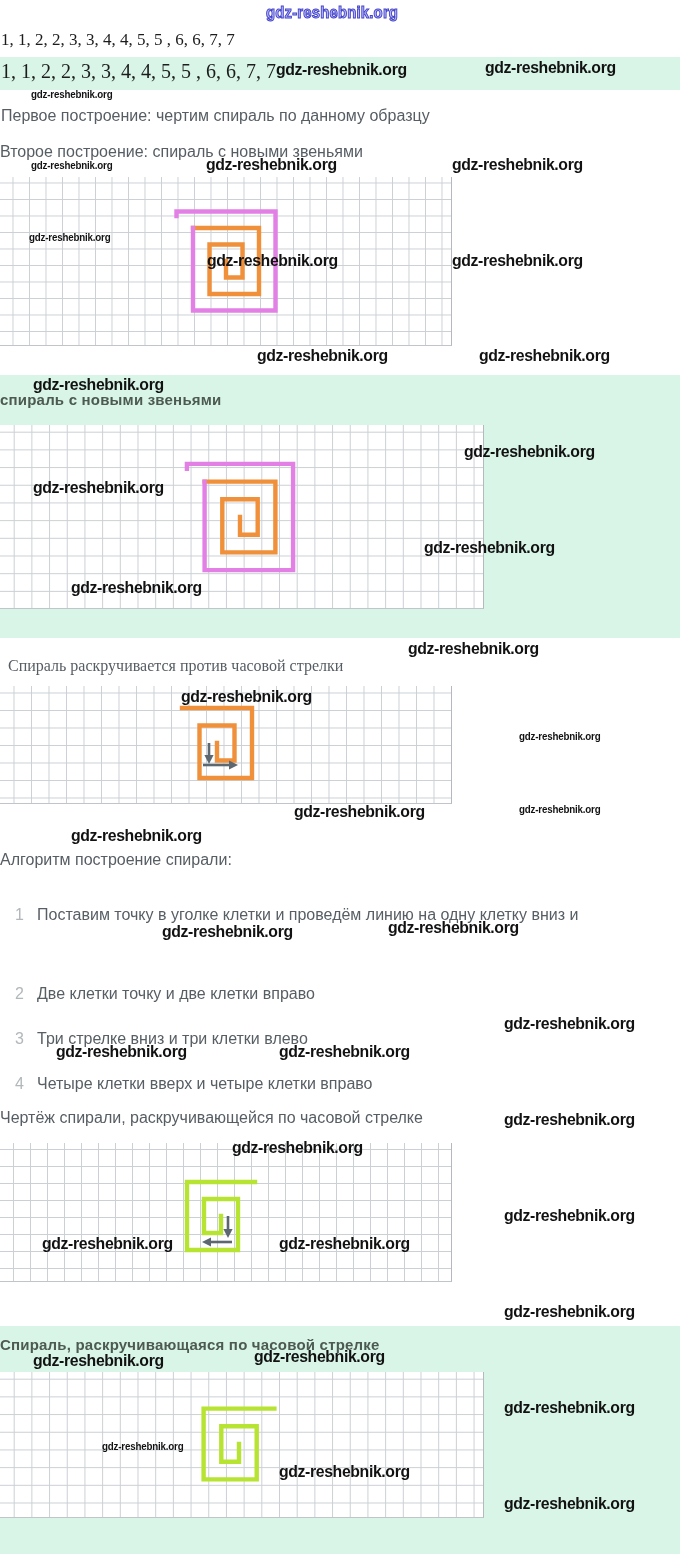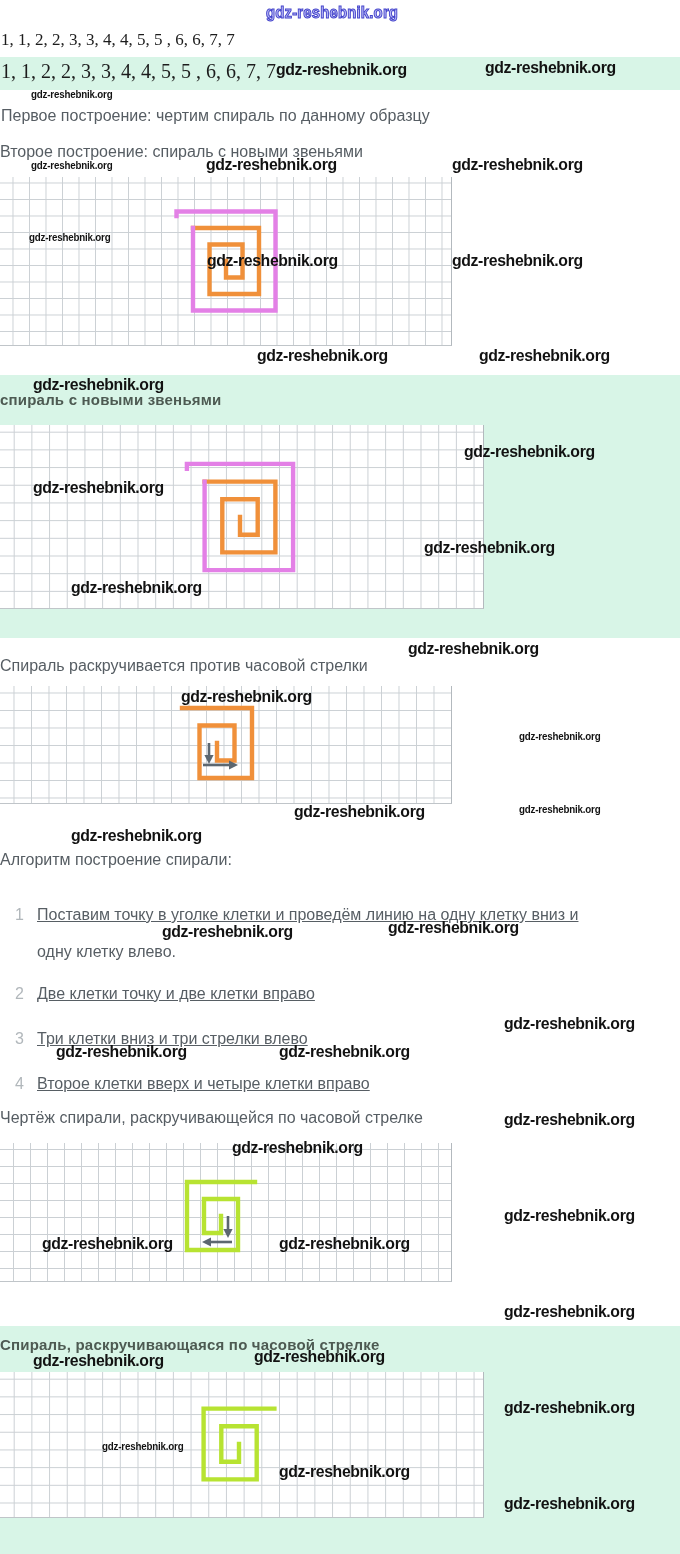--- a/index.html
+++ b/index.html
@@ -14,29 +14,29 @@
           repeating-linear-gradient(to right,#cbd0d4 0 1px,transparent 1px 100%),
           repeating-linear-gradient(to bottom,#cbd0d4 0 1px,transparent 1px 100%);
         border-right:1px solid #b3b9be;border-bottom:1px solid #c0c5c9;}
   .grid svg{position:absolute;left:0;top:0;}
   .seq{position:absolute;font-family:"Liberation Serif","DejaVu Serif",serif;color:#1c1c1c;white-space:nowrap;}
   #seq1{left:1px;top:30px;font-size:17px;}
   #seq2{left:1px;top:60px;font-size:20px;}
   .heading{position:absolute;color:#565d63;font-size:16px;white-space:nowrap;letter-spacing:0;}
   #h1{left:1px;top:107px;}
   #h2{left:0px;top:143px;}
-  #h3{left:0px;top:657px;}
+  #h3{left:8px;top:657px;font-family:Liberation Serif, serif;}
   #h4{left:0px;top:851px;}
   #h5{left:0px;top:1109px;text-align:center;}
   .band-title{position:absolute;color:#4d5a52;font-size:15px;white-space:nowrap;font-weight:bold;letter-spacing:.2px;text-align:center;}
   #bt2{left:0px;top:391px;}
   #bt3{left:0px;top:1336px;}
   .list-item{position:absolute;left:0;width:640px;color:#575e64;font-size:16px;line-height:20px;}
   .list-item .num{position:absolute;left:15px;top:0;color:#b1b7bb;}
-  .list-item .txt{display:block;margin-left:37px;width:604px;text-decoration:underline;}
+  .list-item .txt{display:block;margin-left:37px;width:604px;}
   #li1{top:905px;}
   #li1 .txt2{display:block;margin-left:37px;margin-top:17px;}
   #li2{top:984px;}
   #li3{top:1029px;}
   #li4{top:1074px;}
   .wm{position:absolute;color:#121212;font-weight:bold;white-space:nowrap;
       transform:scaleX(.93);transform-origin:left top;z-index:5;}
   .wm.lg{font-size:17px;letter-spacing:-0.4px;}
   .wm.sm{font-size:10.5px;letter-spacing:-0.2px;}
   .wm.blue{font-size:16px;color:#b9b9f5;-webkit-text-stroke:1px #4444cb;letter-spacing:.2px;}
@@ -55,33 +55,32 @@
 
   <div id="h1" class="heading">Первое построение: чертим спираль по данному образцу</div>
   <div id="h2" class="heading">Второе построение: спираль с новыми звеньями</div>
   <div id="bt2" class="band-title">спираль с новыми звеньями</div>
   <div id="h3" class="heading">Спираль раскручивается против часовой стрелки</div>
   <div id="h4" class="heading">Алгоритм построение спирали:</div>
 
   <div id="li1" class="list-item">
     <span class="num">1</span>
     <span class="txt">Поставим точку в уголке клетки и проведём линию на одну клетку вниз и</span>
-    <span class="txt2">одну клетку влево.</span>
   </div>
   <div id="li2" class="list-item">
     <span class="num">2</span>
     <span class="txt">Две клетки точку и две клетки вправо</span>
   </div>
   <div id="li3" class="list-item">
     <span class="num">3</span>
-    <span class="txt">Три клетки вниз и три стрелки влево</span>
+    <span class="txt">Три стрелке вниз и три клетки влево</span>
   </div>
   <div id="li4" class="list-item">
     <span class="num">4</span>
-    <span class="txt">Второе клетки вверх и четыре клетки вправо</span>
+    <span class="txt">Четыре клетки вверх и четыре клетки вправо</span>
   </div>
 
   <div id="h5" class="heading">Чертёж спирали, раскручивающейся по часовой стрелке</div>
   <div id="bt3" class="band-title">Спираль, раскручивающаяся по часовой стрелке</div>
 
   <div id="grids">
       <div class="grid" style="left: 0px; top: 177px; width: 451px; height: 168px; background-size: 16.5px 16.5px; background-position: -4px -11px;">
         <svg width="451" height="168">
           <polyline points="226.0,84.0 226.0,100.5 242.5,100.5 242.5,67.5 209.5,67.5 209.5,117.0 259.0,117.0 259.0,51.0 193.0,51.0" fill="none" stroke="#f0903a" stroke-width="4.4" stroke-linejoin="miter" stroke-linecap="square"></polyline>
           <polyline points="193.0,51.0 193.0,133.5 275.5,133.5 275.5,34.5 176.5,34.5 176.5,39.1" fill="none" stroke="#e380e6" stroke-width="4.4" stroke-linejoin="miter" stroke-linecap="square"></polyline>

